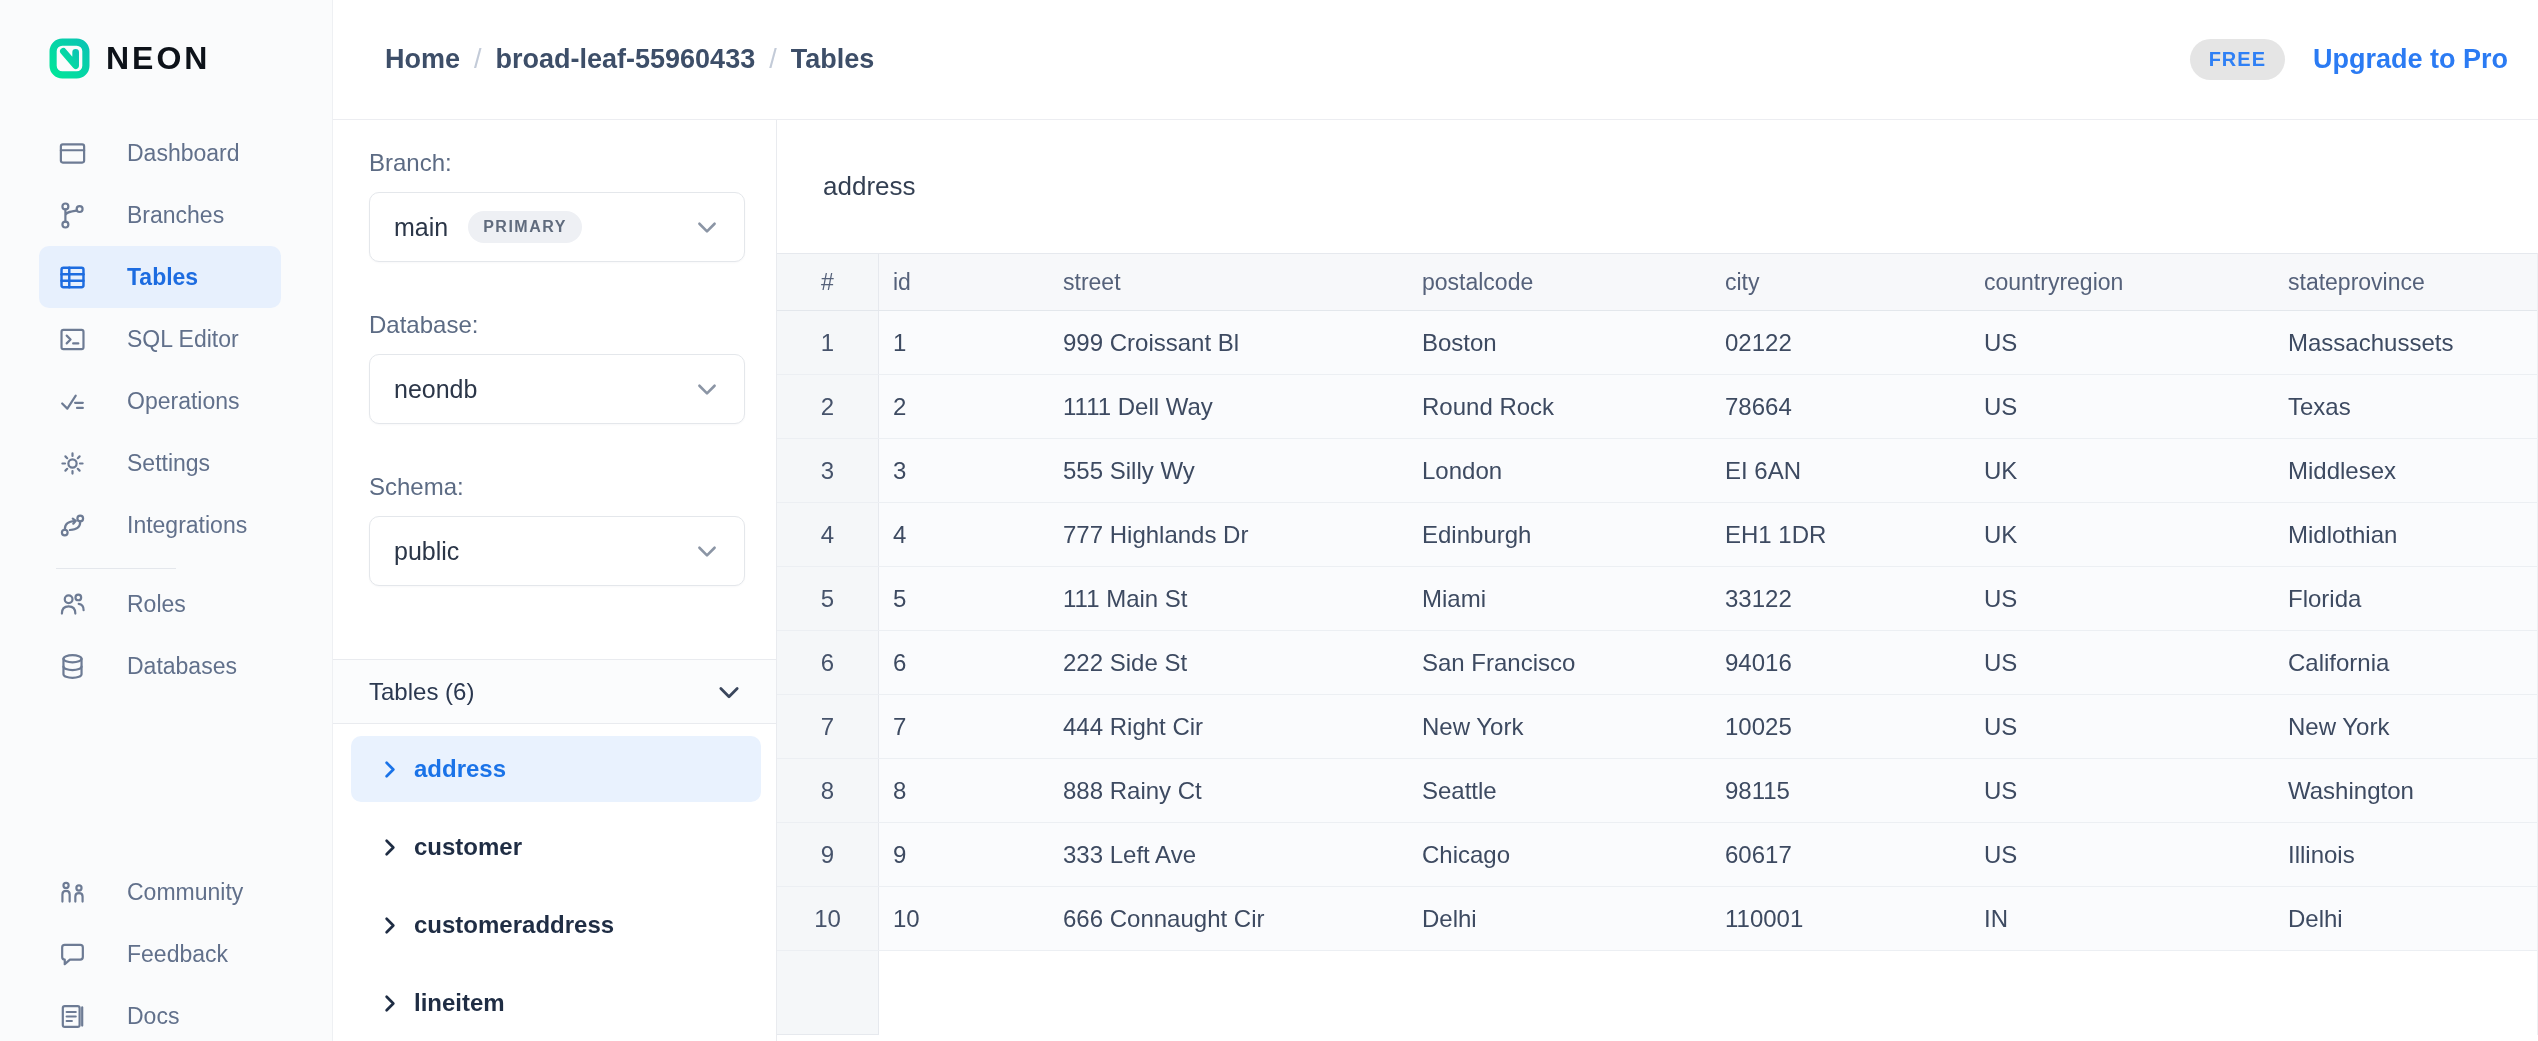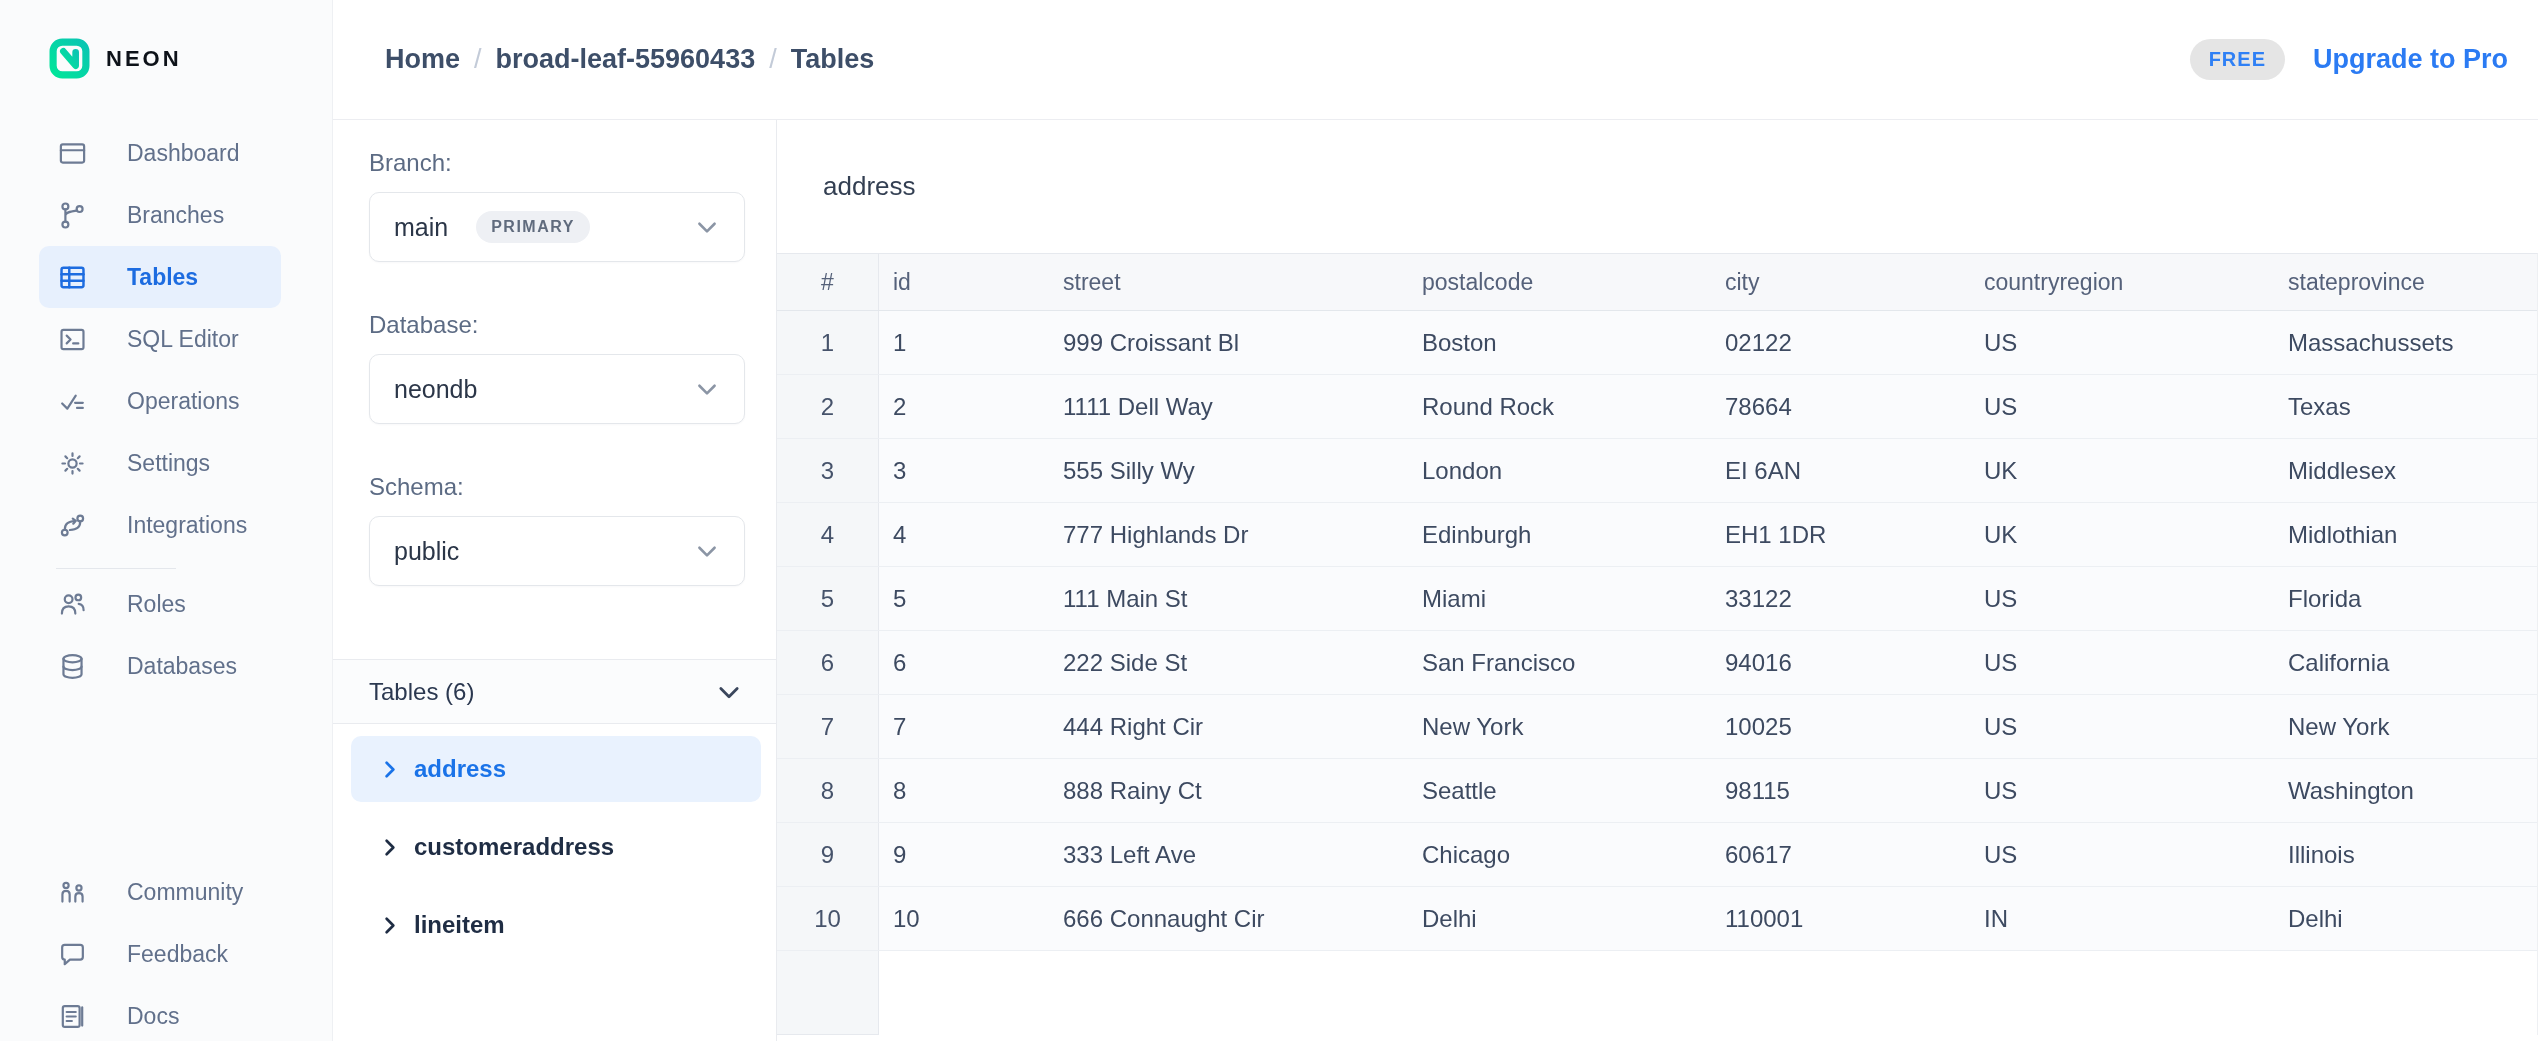--- a/index.html
+++ b/index.html
@@ -3,21 +3,21 @@
 <meta charset="utf-8">
 <style>
   * { margin:0; padding:0; box-sizing:border-box; }
   html,body { width:2538px; height:1041px; overflow:hidden; }
   body { font-family:"Liberation Sans","DejaVu Sans",sans-serif; background:#ffffff; color:#3d4a61; }
   .app { display:flex; width:2538px; height:1041px; }
 
   
   .sidebar { position:relative; width:333px; height:100%; background:#fafbfc; border-right:1px solid #eef0f3; flex:0 0 333px; }
   .logo { position:absolute; top:38px; left:49px; display:flex; align-items:center; gap:16px; }
-  .logo-text { font-size:22px; font-weight:800; letter-spacing:3px; color:#0d1219; }
+  .logo-text { font-size:32px; font-weight:800; letter-spacing:3px; color:#0d1219; }
   .nav { position:absolute; left:0; width:100%; }
   .nav-main { top:122px; }
   .nav-secondary { top:573px; }
   .nav-bottom { top:861px; }
   .nav-item { height:62px; margin:0 51px 0 39px; border-radius:10px; display:flex; align-items:center; padding-left:18px; gap:39px; cursor:pointer; }
   .nav-item .nav-label { font-size:23px; color:#61708b; }
   .nav-item svg { width:31px; height:31px; stroke:#6d7b94; fill:none; stroke-width:1.7; stroke-linecap:round; stroke-linejoin:round; }
   .nav-item.active { background:#e7f0fd; }
   .nav-item.active .nav-label { color:#1d6ce0; font-weight:600; }
   .nav-item.active svg { stroke:#1d6ce0; stroke-width:1.9; }
@@ -33,21 +33,21 @@
   .free-badge { background:#e5e5e5; color:#2f80f5; font-size:20px; font-weight:700; letter-spacing:1px; padding:9px 19px; border-radius:999px; }
   .upgrade { color:#2b7bf3; font-size:27px; font-weight:700; cursor:pointer; }
 
   .body-row { display:flex; flex:1; min-height:0; }
 
   
   .picker { width:444px; flex:0 0 444px; border-right:1px solid #e9ebef; background:#fff; position:relative; }
   .field-label { font-size:24px; color:#5c6b84; margin-left:36px; height:30px; line-height:30px; }
   .lbl-branch { margin-top:28px; }
   .lbl-db, .lbl-schema { margin-top:48px; }
-  .select { margin:14px 0 0 36px; width:376px; height:70px; border:1px solid #e4e7eb; border-radius:10px; background:#fff; display:flex; align-items:center; padding:0 24px; gap:28px; cursor:pointer; box-shadow:0 1px 2px rgba(20,30,50,.03); }
+  .select { margin:14px 0 0 36px; width:376px; height:70px; border:1px solid #e4e7eb; border-radius:10px; background:#fff; display:flex; align-items:center; padding:0 24px; gap:20px; cursor:pointer; box-shadow:0 1px 2px rgba(20,30,50,.03); }
   .select-value { font-size:25px; color:#2b3648; }
   .primary-badge { background:#eef0f4; color:#606b7d; font-size:16px; font-weight:700; letter-spacing:1.5px; padding:7px 15px; border-radius:999px; }
   .select .chev { margin-left:auto; }
   .chev svg { width:26px; height:26px; stroke:#8b95a5; fill:none; stroke-width:2.4; stroke-linecap:round; stroke-linejoin:round; display:block; }
 
   .tables-head { margin-top:73px; height:65px; border-top:1px solid #e9ebef; border-bottom:1px solid #e9ebef; background:#fbfcfd; display:flex; align-items:center; padding:0 33px 0 36px; cursor:pointer;gap:40px; }
   .tables-head-label { font-size:24px; color:#2b3850; font-weight:500; }
   .tables-head .chev { margin-left:auto; }
   .tables-head .chev svg { stroke:#3a465c; width:28px; height:28px; }
 
@@ -270,20 +270,28 @@
               </svg>
             </span>
           <span class="tlist-label">address</span>
         </div>
         <div class="tlist-item">
           <span class="chev-r">
               <svg viewBox="0 0 24 24">
                 <path d="M9 5 L16 12 L9 19"></path>
               </svg>
             </span>
+          <span class="tlist-label">customer</span>
+        </div>
+        <div class="tlist-item">
+          <span class="chev-r">
+              <svg viewBox="0 0 24 24">
+                <path d="M9 5 L16 12 L9 19"></path>
+              </svg>
+            </span>
           <span class="tlist-label">customeraddress</span>
         </div>
         <div class="tlist-item">
           <span class="chev-r">
               <svg viewBox="0 0 24 24">
                 <path d="M9 5 L16 12 L9 19"></path>
               </svg>
             </span>
           <span class="tlist-label">lineitem</span>
         </div>

